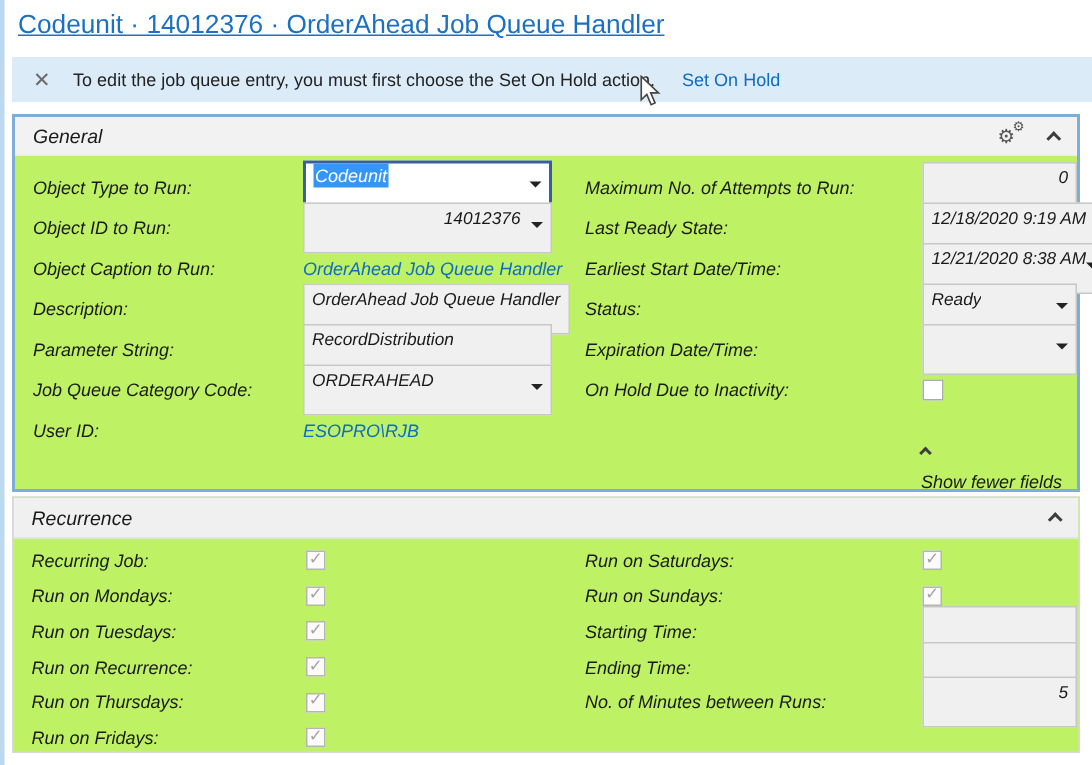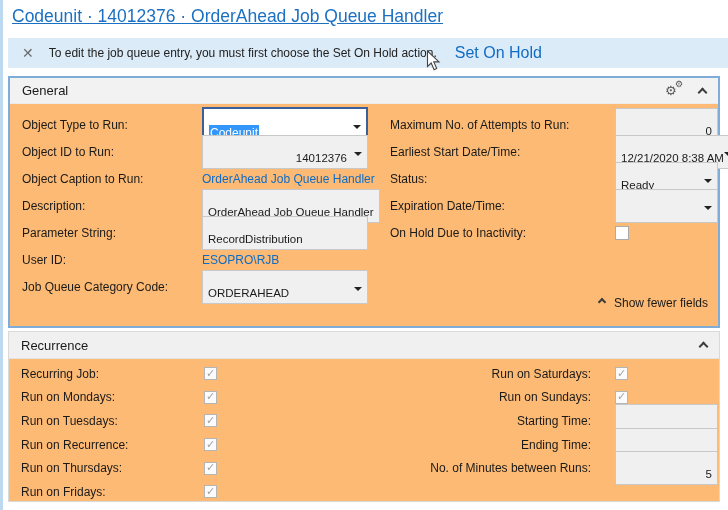--- a/index.html
+++ b/index.html
@@ -8,23 +8,23 @@
   .window { position:relative; width:728px; height:510px; background:#fff; }
 
   .left-strip { position:absolute; left:0; top:0; width:3px; height:510px; background:#bcd9ef; }
 
   .page-title { position:absolute; left:12px; top:6px; font-size:17.5px; color:#1c70c2; white-space:nowrap;text-decoration:underline; }
 
   .notification { position:absolute; left:8px; top:38px; width:720px; height:30px;
                   background:#dcebf8; display:flex; align-items:center; }
   .notif-close { margin-left:14px; color:#6b6b6b; font-size:14px; cursor:pointer; }
   .notif-msg { margin-left:15px; font-size:12px; color:#222; }
-  .notif-action { margin-left:18px; font-size:16px; color:#0f6cc4; cursor:pointer; text-decoration:none; }
-
-  .panel { position:absolute; background:#fdba74; }
+  .notif-action { margin-left:18px; font-size:12px; color:#0f6cc4; cursor:pointer; text-decoration:none; }
+
+  .panel { position:absolute; background:#bef264;font-style:italic; }
   .panel.general { left:8px; top:76px; width:712px; height:252px; border:2px solid #7fadd9; }
   .panel.recurrence { left:8px; top:331px; width:712px; height:171px; border:1px solid #d9d9d9; overflow:hidden; }
 
   .panel-header { display:flex; align-items:center; background:#f2f2f2; }
   .general .panel-header { height:26px; border-bottom:1px solid #ebebeb; }
   .recurrence .panel-header { height:27px; background:#f0f0f0; border-bottom:1px solid #e3e3e3; }
   .panel-title { padding-left:12px; font-size:13px; color:#1a1a1a; }
   .header-right { margin-left:auto; display:flex; align-items:center; gap:12px; padding-right:12px; }
 
   .gears { position:relative; width:22px; height:17px; display:inline-block; cursor:pointer; }
@@ -39,23 +39,23 @@
   .g-right { left:380px; top:33px; width:328px; }
   .r-left  { left:12px;  top:30px; width:346px; }
   .r-right { left:381px; top:30px; width:328px; }
 
   .row { display:flex; align-items:center; height:27px;gap:24px; }
   .recurrence .row { height:23.6px; }
   .lbl { font-size:12px; color:#1a1a1a; white-space:nowrap; }
   .g-left  .lbl { flex:0 0 156px; }
   .g-right .lbl { flex:0 0 201px; }
   .r-left  .lbl { flex:0 0 159px; }
-  .r-right .lbl { flex:0 0 201px;text-align:right; }
-
-  .ctl { height:20px; display:flex; align-items:flex-start; padding:16px 5px;
+  .r-right .lbl { flex:0 0 201px; }
+
+  .ctl { height:20px; display:flex; align-items:flex-end; padding:16px 5px;
          background:#f0f0f0; border:1px solid #c8c8c8; font-size:11.5px; color:#1a1a1a; }
   .g-left  .ctl { width:182px; }
   .g-right .ctl { width:125px; }
   .r-right .ctl { width:125px; }
   .ctl .val { white-space:nowrap; overflow:hidden; }
   .push-right { margin-left:auto; }
   .dd-arrow { width:0; height:0; border-left:4px solid transparent; border-right:4px solid transparent;
               border-top:4px solid #222; flex:0 0 auto; }
   .dd-arrow.far { margin-left:auto; }
   .dd-arrow.after { margin-left:7px; }
@@ -64,21 +64,21 @@
   .ctl.focused .sel { background:#3296fa; color:#fff; font-size:12px; padding:1px 1px; white-space:nowrap; }
 
   .link { font-size:12px; color:#0f6cc4; cursor:pointer; white-space:nowrap; }
 
   .cb { width:13px; height:13px; border:1px solid #b5b5b5; background:#fbfbfb;
         display:flex; align-items:center; justify-content:center; }
   .cb .check { color:#a3a3a3; font-size:11px; line-height:1; margin-top:-1px; }
   .cb.enabled { background:#fff; border-color:#ababab; width:14px; height:14px; }
 
   .show-fewer { position:absolute; right:10px; top:218px; display:flex; align-items:flex-start; gap:9px;
-                font-size:12px; color:#1a1a1a; cursor:pointer; }
+                font-size:12px; color:#1a1a1a; cursor:pointer;flex-direction:column; }
 
   .cursor { position:absolute; left:426px; top:50px; }
 </style>
 </head>
 <body>
 
 <div class="window">
   <div class="left-strip"></div>
 
   <div class="page-title">Codeunit · 14012376 · OrderAhead Job Queue Handler</div>
@@ -126,37 +126,43 @@
           <span class="val">OrderAhead Job Queue Handler</span>
         </div>
       </div>
       <div class="row">
         <span class="lbl">Parameter String:</span>
         <div class="ctl">
           <span class="val">RecordDistribution</span>
         </div>
       </div>
       <div class="row">
+        <span class="lbl">Job Queue Category Code:</span>
+        <div class="ctl dd">
+          <span class="val">ORDERAHEAD</span>
+          <span class="dd-arrow far"></span>
+        </div>
+      </div>
+      <div class="row">
         <span class="lbl">User ID:</span>
         <span class="link">ESOPRO\RJB</span>
       </div>
-      <div class="row">
-        <span class="lbl">Job Queue Category Code:</span>
-        <div class="ctl dd">
-          <span class="val">ORDERAHEAD</span>
-          <span class="dd-arrow far"></span>
-        </div>
-      </div>
     </div>
 
     <div class="col g-right">
       <div class="row">
         <span class="lbl">Maximum No. of Attempts to Run:</span>
         <div class="ctl">
           <span class="val push-right">0</span>
+        </div>
+      </div>
+      <div class="row">
+        <span class="lbl">Last Ready State:</span>
+        <div class="ctl">
+          <span class="val">12/18/2020 9:19 AM</span>
         </div>
       </div>
       <div class="row">
         <span class="lbl">Earliest Start Date/Time:</span>
         <div class="ctl dd">
           <span class="val">12/21/2020 8:38 AM</span>
           <span class="dd-arrow far"></span>
         </div>
       </div>
       <div class="row">

